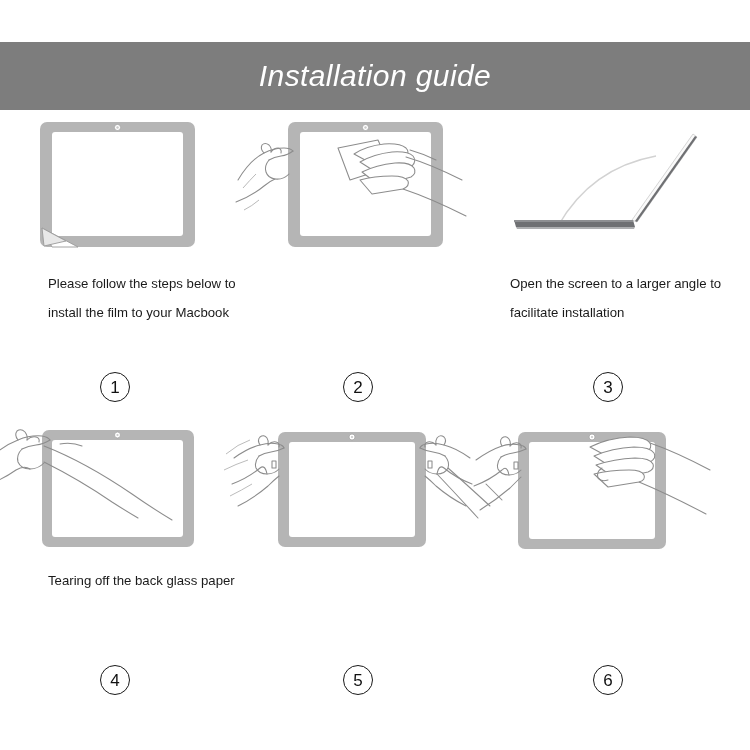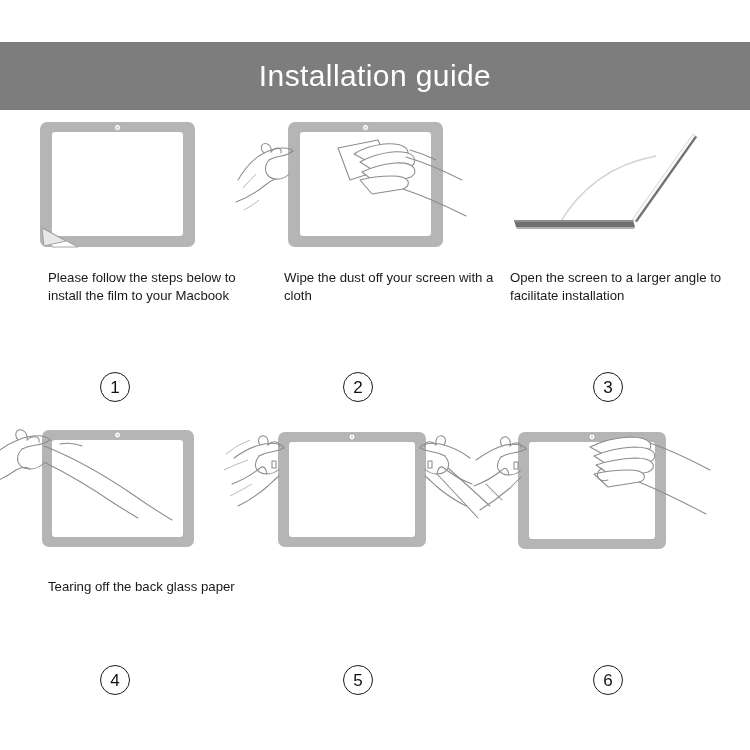--- a/index.html
+++ b/index.html
@@ -20,20 +20,21 @@
   .header-band {
     position: absolute;
     left: 0;
     top: 42px;
     width: 750px;
     height: 68px;
     background: #7d7d7d;
     display: flex;
     align-items: center;
     justify-content: center;
+    font-style: italic;
   }
   .header-title {
     color: #ffffff;
     font-size: 30px;
     font-weight: 400;
     letter-spacing: 0.4px;
     line-height: 1;
   }
 
   
@@ -64,30 +65,30 @@
   .illus svg {
     position: absolute;
     left: 0;
     top: 0;
     overflow: visible;
   }
 
   
   .caption {
     font-size: 13.2px;
-    line-height: 18px;
+    line-height: 29px;
     color: #1a1a1a;
     width: 205px;
   }
   .step-cell.col0 .caption { margin-left: 48px; }
   .step-cell.col1 .caption { margin-left: 34px; width: 212px; }
   .step-cell.col2 .caption { margin-left: 14px; width: 222px; }
 
   .step-cell.row0 .caption { margin-top: 9px; }
-  .step-cell.row1 .caption { margin-top: 18px; }
+  .step-cell.row1 .caption { margin-top: 6px; }
 
   
   .step-number {
     position: absolute;
     width: 30px;
     height: 30px;
     border: 1.4px solid #1a1a1a;
     border-radius: 50%;
     display: flex;
     align-items: center;
@@ -161,21 +162,20 @@
           <path d="M110 70 Q124 66 142 66 Q155 66 158 71 Q160 76 153 79 L122 84 Z"></path>
         </g>
 
         <g fill="none" stroke="#8c8c8c" stroke-width="1.05" stroke-linecap="round">
           <path d="M156 47 Q180 54 212 70"></path>
           <path d="M153 79 Q180 88 216 106"></path>
           <path d="M160 40 Q174 44 186 50"></path>
         </g>
       </svg>
     </div>
-    <div class="caption">Wipe the dust off your screen with a cloth</div>
     <div class="step-number">2</div>
   </div>
 
   <div class="step-cell col2 row0">
     <div class="illus">
       <svg width="250" height="150" viewBox="0 0 250 150">
 
         <path d="M62 116 Q95 58 160 46" fill="none" stroke="#d2d2d2" stroke-width="1.4"></path>
 
         <g>

